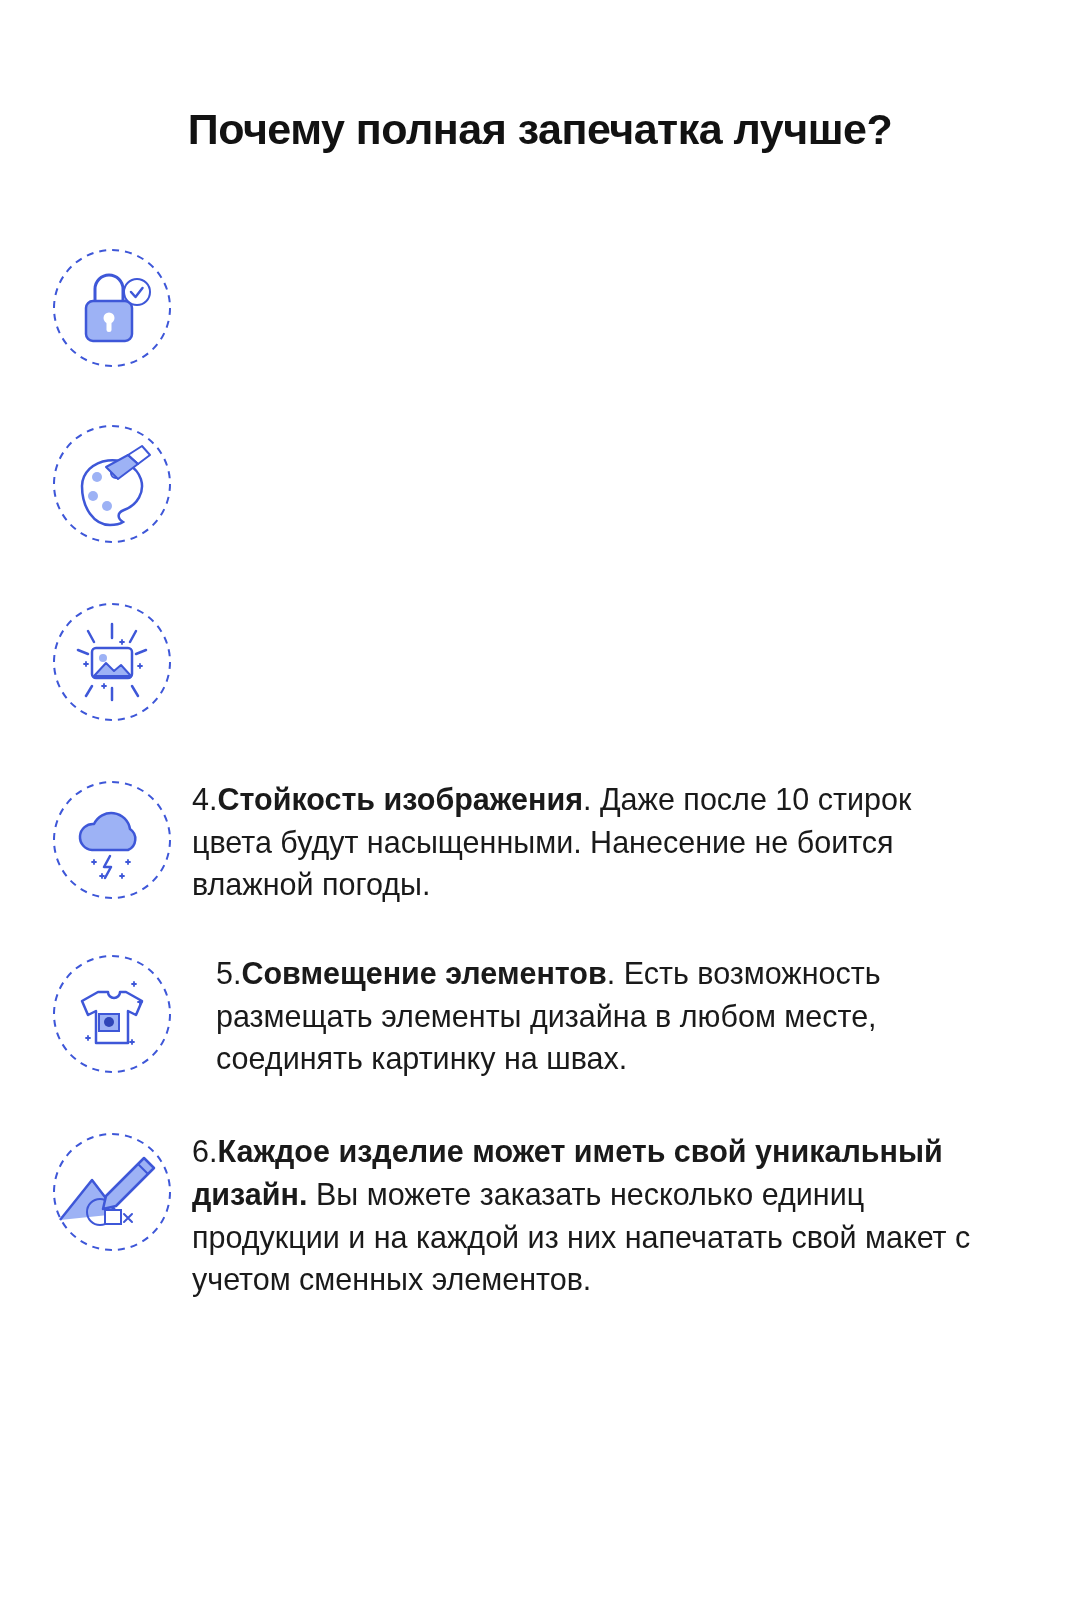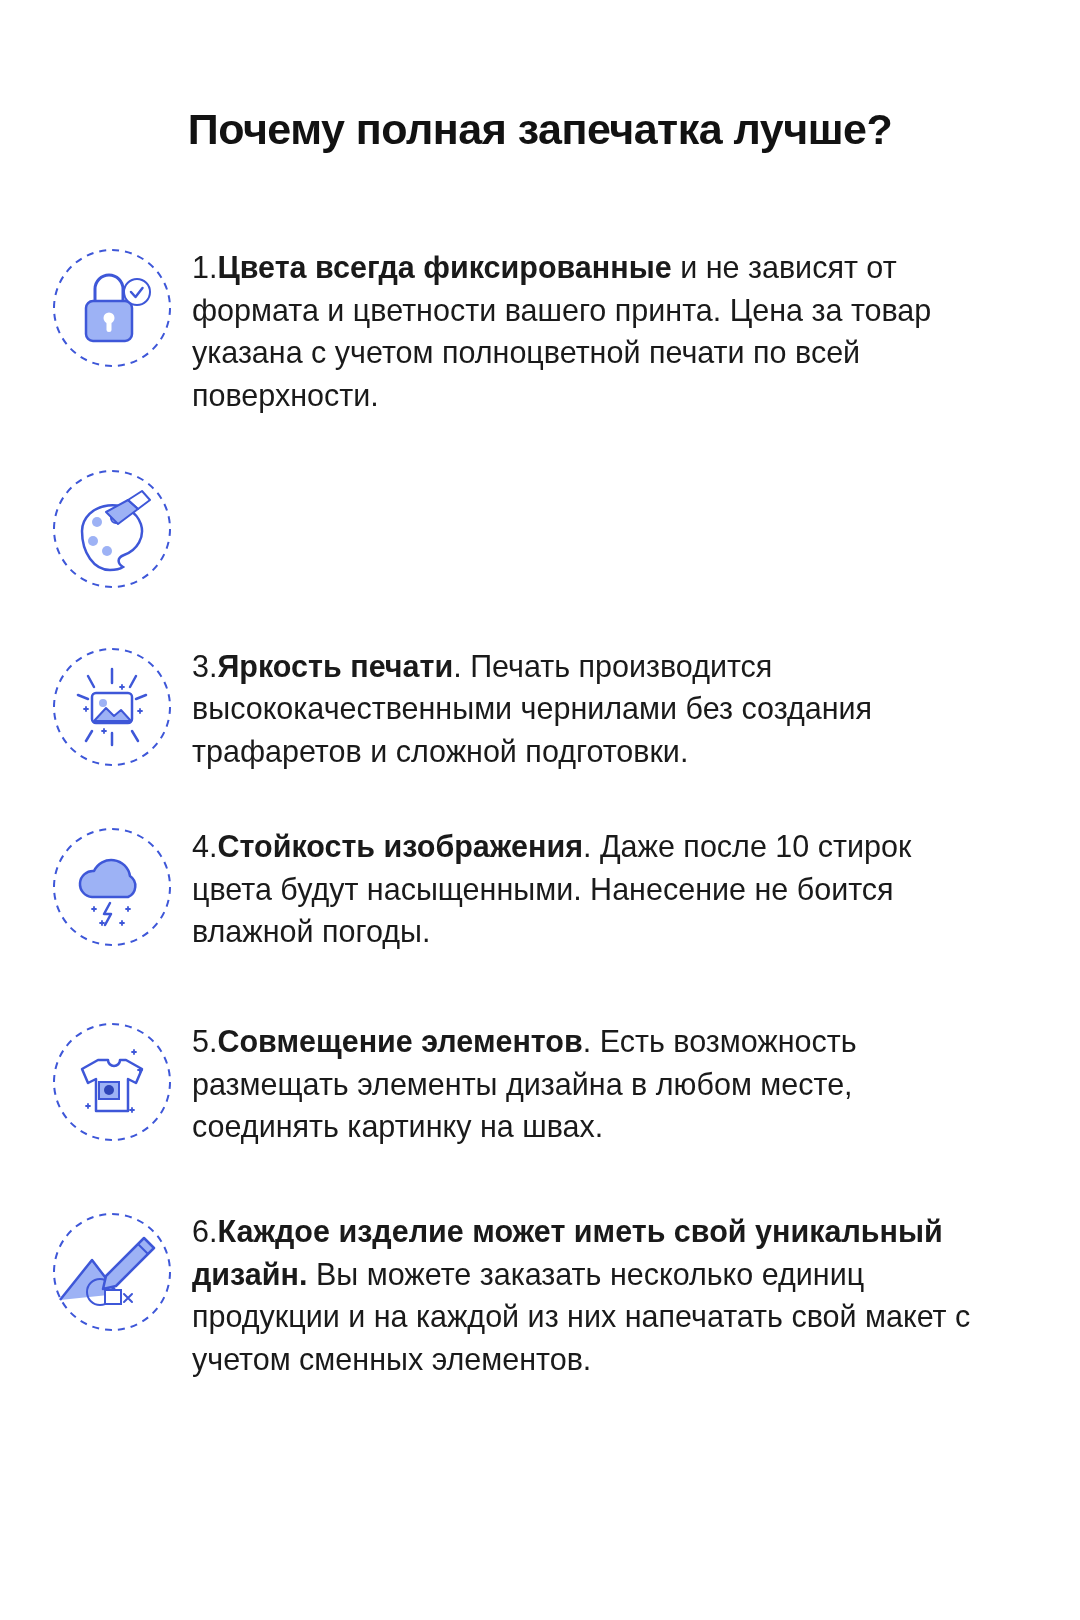--- a/index.html
+++ b/index.html
@@ -64,22 +64,22 @@
   .text b {
     font-weight: bold;
   }
   .num {
     font-weight: normal;
   }
   
   .item-1 { margin-bottom: 44px; }
   .item-2 { margin-bottom: 46px; }
   .item-3 { margin-bottom: 46px; }
-  .item-4 { margin-bottom: 61px; }
-  .item-5 { margin-bottom: 56px; }
+  .item-4 { margin-bottom: 40px; }
+  .item-5 { margin-bottom: 44px; gap: 24px; }
   .item-6 { margin-bottom: 16px; }
 </style>
 </head>
 <body>
 
 <div class="page">
 
   <h1 class="title">Почему полная запечатка лучше?</h1>
 
   <div class="list">
@@ -88,23 +88,20 @@
       <div class="icon-wrap">
         <svg width="128" height="128" viewBox="0 0 128 128">
           <circle cx="64" cy="64" r="58" fill="none" stroke="#3e57d8" stroke-width="2" stroke-dasharray="7 6"></circle>
           <rect x="38" y="57" width="46" height="40" rx="7" fill="#9db2f5" stroke="#3e57d8" stroke-width="2.5"></rect>
           <path d="M47 57 V45 a14 14 0 0 1 28 0 v12" fill="none" stroke="#3e57d8" stroke-width="3"></path>
           <circle cx="61" cy="74" r="5.5" fill="#ffffff"></circle>
           <rect x="58.5" y="77" width="5" height="11" rx="2.5" fill="#ffffff"></rect>
           <circle cx="89" cy="48" r="13" fill="#ffffff" stroke="#3e57d8" stroke-width="2"></circle>
           <path d="M83 48 l4.5 5 7-9" fill="none" stroke="#3e57d8" stroke-width="2.5" stroke-linecap="round" stroke-linejoin="round"></path>
         </svg>
-      </div>
-      <div class="text">
-        <span class="num">1.</span><b>Цвета всегда фиксированные</b><span> и не зависят от формата и цветности вашего принта. Цена за товар указана с учетом полноцветной печати по всей поверхности.</span>
       </div>
     </div>
 
     <div class="item item-2">
       <div class="icon-wrap">
         <svg width="128" height="128" viewBox="0 0 128 128">
           <circle cx="64" cy="64" r="58" fill="none" stroke="#3e57d8" stroke-width="2" stroke-dasharray="7 6"></circle>
           <path d="M34 66 a30 26 0 1 1 42 24 c-8 3 -6 9 -1 12 -3 2 -8 3 -13 3 -16 0 -28 -17 -28 -39z" fill="none" stroke="#3e57d8" stroke-width="2.5"></path>
           <circle cx="49" cy="57" r="5" fill="#9db2f5"></circle>
           <circle cx="45" cy="76" r="5" fill="#9db2f5"></circle>
@@ -138,23 +135,20 @@
               <line x1="38" y1="64" x2="38" y2="68"></line>
             <line x1="90" y1="68" x2="94" y2="68"></line>
               <line x1="92" y1="66" x2="92" y2="70"></line>
             <line x1="54" y1="88" x2="58" y2="88"></line>
               <line x1="56" y1="86" x2="56" y2="90"></line>
             <line x1="72" y1="44" x2="76" y2="44"></line>
               <line x1="74" y1="42" x2="74" y2="46"></line>
           </g>
         </svg>
       </div>
-      <div class="text">
-        <span class="num">3.</span><b>Яркость печати</b><span>. Печать производится высококачественными чернилами без создания трафаретов и сложной подготовки.</span>
-      </div>
     </div>
 
     <div class="item item-4">
       <div class="icon-wrap">
         <svg width="128" height="128" viewBox="0 0 128 128">
           <circle cx="64" cy="64" r="58" fill="none" stroke="#3e57d8" stroke-width="2" stroke-dasharray="7 6"></circle>
           <path d="M44 74 a13 13 0 0 1 2 -26 a19 19 0 0 1 36 5 a12 12 0 0 1 -2 21z" fill="#9db2f5" stroke="#3e57d8" stroke-width="2.5" stroke-linejoin="round"></path>
           <path d="M62 80 l-6 11 h7 l-6 11" fill="none" stroke="#3e57d8" stroke-width="2.5" stroke-linecap="round" stroke-linejoin="round"></path>
           <g stroke="#3e57d8" stroke-width="1.8" stroke-linecap="round">
             <line x1="44" y1="86" x2="48" y2="86"></line>

